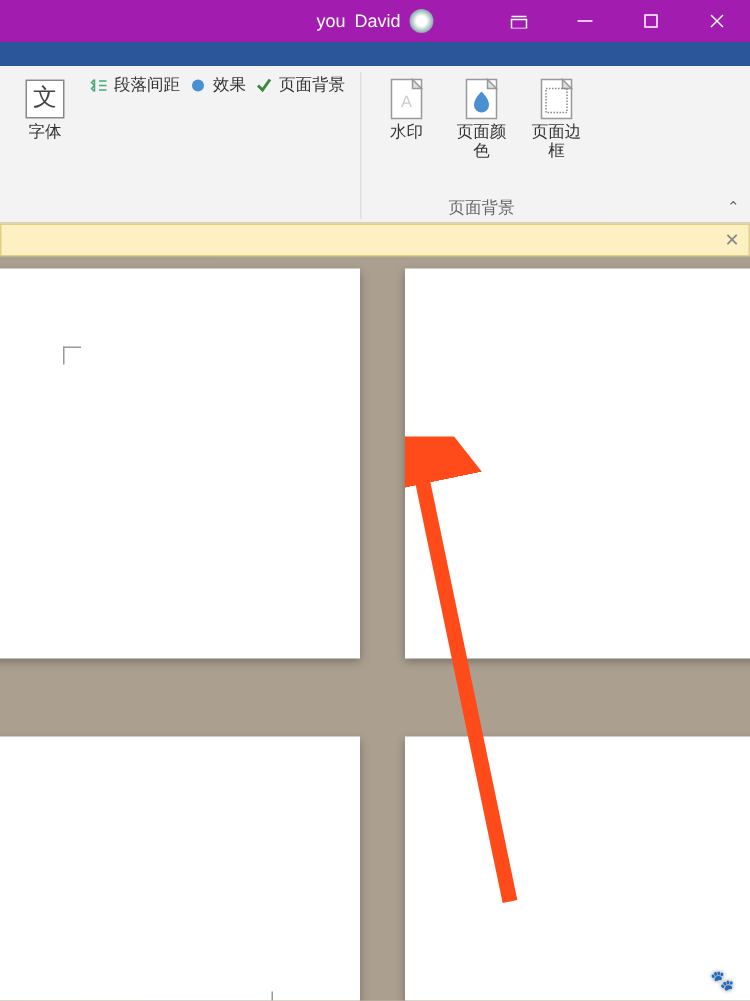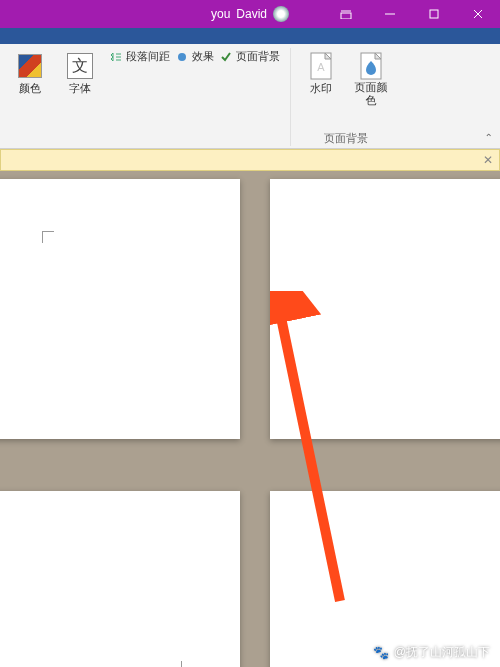--- a/index.html
+++ b/index.html
@@ -169,26 +169,20 @@
   </div>
 </div>
 
 <div class="ribbon-tabs"></div>
 
 <div class="ribbon">
   <div class="group">
     <div class="group-body">
       <div class="big-btn">
         <div class="ico">
-            <div class="color-swatch"></div>
-          </div>
-        <span>颜色</span>
-      </div>
-      <div class="big-btn">
-        <div class="ico">
             <div class="wen-icon">文</div>
           </div>
         <span>字体</span>
       </div>
       <div class="small-list">
         <div class="small-btn">
           <span class="dot">
             <svg width="12" height="12" viewBox="0 0 12 12">
                 <path d="M3 2l-2 2 2 2M3 2v8M3 10l-2-2 2-2" stroke="#4a7" fill="none" stroke-width="1"></path>
                 <line x1="6" y1="3" x2="11" y2="3" stroke="#4a7"></line>
@@ -231,22 +225,32 @@
         <span>水印</span>
       </div>
       <div class="big-btn">
         <div class="ico">
           <svg width="28" height="30" viewBox="0 0 28 30">
               <rect x="4" y="2" width="20" height="26" fill="#fff" stroke="#999"></rect>
               <path d="M18 2l6 6h-6z" fill="#e0e0e0" stroke="#999"></path>
               <path d="M14 10c-3 3-5 6-5 9a5 5 0 0010 0c0-3-2-6-5-9z" fill="#4a90d0"></path>
             </svg>
         </div>
-        <span style="white-space:pre-line;font-family:Liberation Mono, monospace;">页面颜
+        <span style="white-space:pre-line;">页面颜
 色</span>
+      </div>
+      <div class="big-btn">
+        <div class="ico">
+          <svg width="28" height="30" viewBox="0 0 28 30">
+              <rect x="4" y="2" width="20" height="26" fill="#fff" stroke="#999"></rect>
+              <path d="M18 2l6 6h-6z" fill="#e0e0e0" stroke="#999"></path>
+              <rect x="7" y="8" width="14" height="16" fill="none" stroke="#888" stroke-dasharray="1 1"></rect>
+            </svg>
+        </div>
+        <span>页面边框</span>
       </div>
     </div>
     <div class="group-label">页面背景</div>
   </div>
 </div>
 
 <div style="position:relative;">
   <div class="yellow-bar">
     <span class="collapse-caret">⌃</span>
     <span class="close-x">✕</span>
@@ -269,14 +273,13 @@
       <marker id="ah" markerWidth="8" markerHeight="8" refX="2" refY="4" orient="auto">
         <path d="M0,0 L8,4 L0,8 z" fill="#ff4a1a"></path>
       </marker>
     </defs>
     <line x1="70" y1="310" x2="8" y2="12" stroke="#ff4a1a" stroke-width="10" marker-end="url(#ah)"></line>
   </svg>
 </div>
 
 <div class="watermark">
   <span class="paw">🐾</span>
-  <span>@抚了山河孤山下</span>
 </div>
 
 </body></html>

